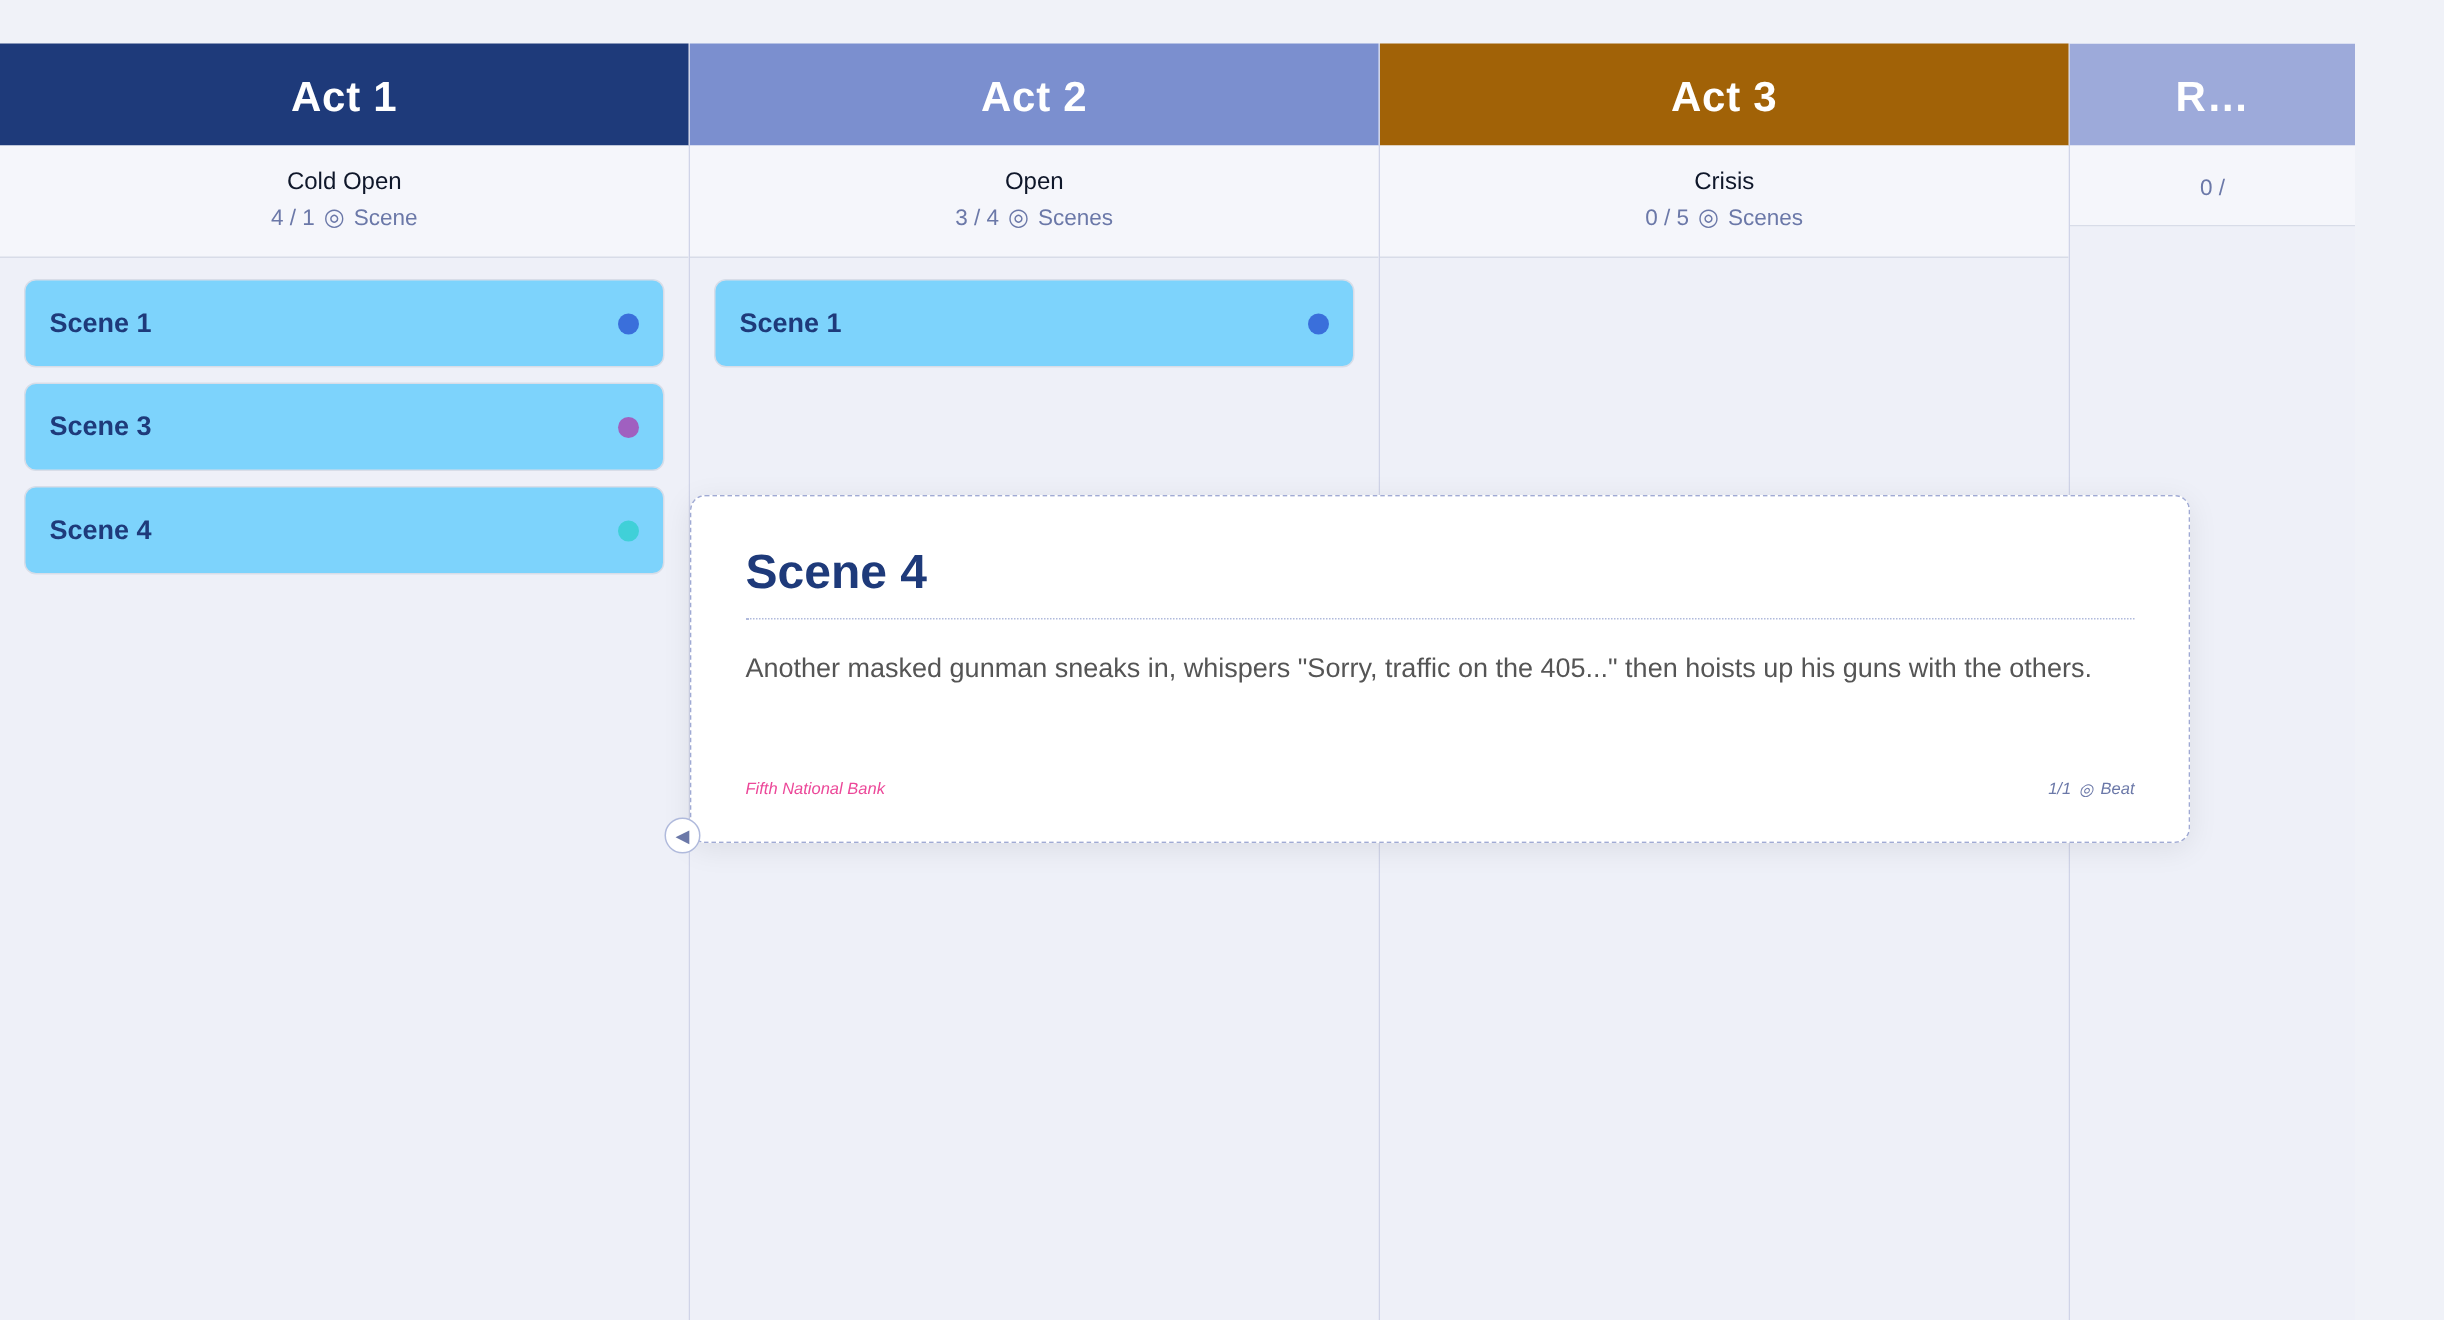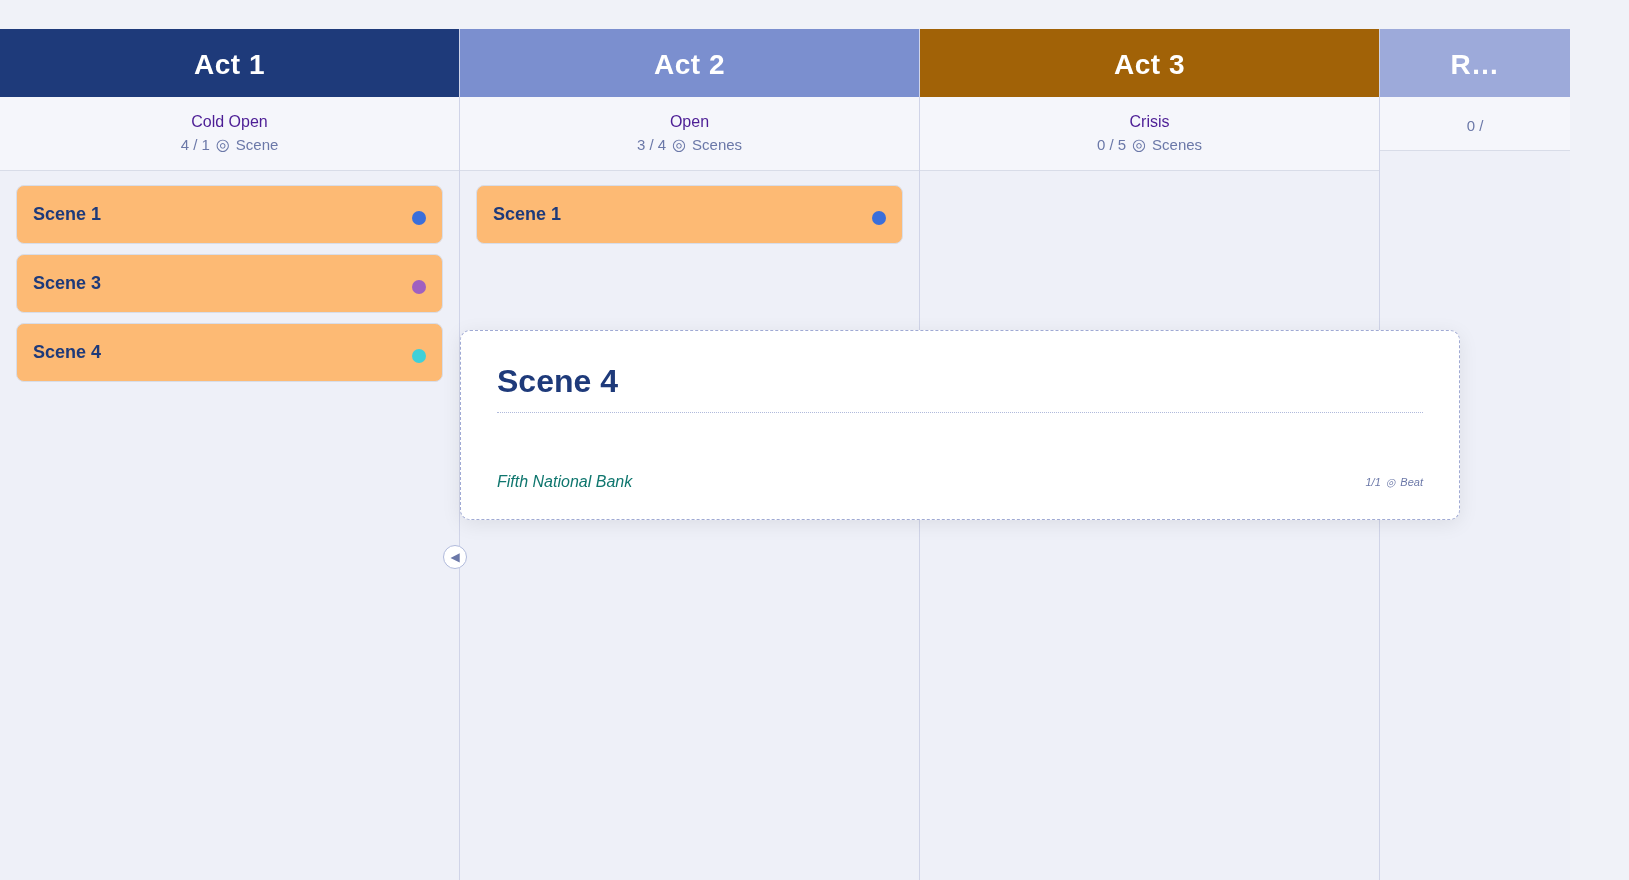--- a/index.html
+++ b/index.html
@@ -49,21 +49,21 @@
 
     .act-subheader {
       padding: 16px;
       text-align: center;
       background: #f5f6fb;
       border-bottom: 1px solid #d8dce8;
     }
 
     .act-subheader .section-name {
       font-size: 16px;
-      color: #4c1d95;
+      color: #0f172a;
       margin-bottom: 4px;
     }
 
     .act-subheader .scene-count {
       font-size: 15px;
       color: #6b78a8;
       display: flex;
       align-items: center;
       justify-content: center;
       gap: 6px;
@@ -80,26 +80,26 @@
       flex: 1;
       background: #eef0f8;
       padding: 14px 16px;
       display: flex;
       flex-direction: column;
       gap: 10px;
       overflow-y: auto;
     }
 
     .scene-card {
-      background: #fdba74;
+      background: #7dd3fc;
       border: 1.5px solid #d8dde8;
       border-radius: 8px;
       padding: 18px 16px;
       display: flex;
-      align-items: flex-end;
+      align-items: center;
       justify-content: space-between;
       cursor: pointer;
     }
 
     .scene-card .scene-title {
       font-size: 18px;
       font-weight: 700;
       color: #1e3a7a;
     }
 
@@ -150,22 +150,22 @@
 
     .scene-detail-footer {
       display: flex;
       justify-content: space-between;
       align-items: center;
       margin-top: 60px;
     }
 
     .scene-location {
       font-style: italic;
-      font-size: 16px;
-      color: #0f766e;
+      font-size: 11px;
+      color: #ec4899;
     }
 
     .beat-count {
       font-style: italic;
       font-size: 11px;
       color: #6b78a8;
       display: flex;
       align-items: center;
       gap: 5px;
     }
@@ -286,20 +286,21 @@
     </div>
     <div class="act-body">
     </div>
   </div>
 
 </div>
 
 <div class="scene-detail-overlay">
   <h2>Scene 4</h2>
   <hr class="scene-detail-divider">
+  <p>Another masked gunman sneaks in, whispers "Sorry, traffic on the 405..." then hoists up his guns with the others.</p>
   <div class="scene-detail-footer">
     <span class="scene-location">Fifth National Bank</span>
     <span class="beat-count">
       <span>1/1</span>
       <span>◎</span>
       <span>Beat</span>
     </span>
   </div>
 </div>
 

